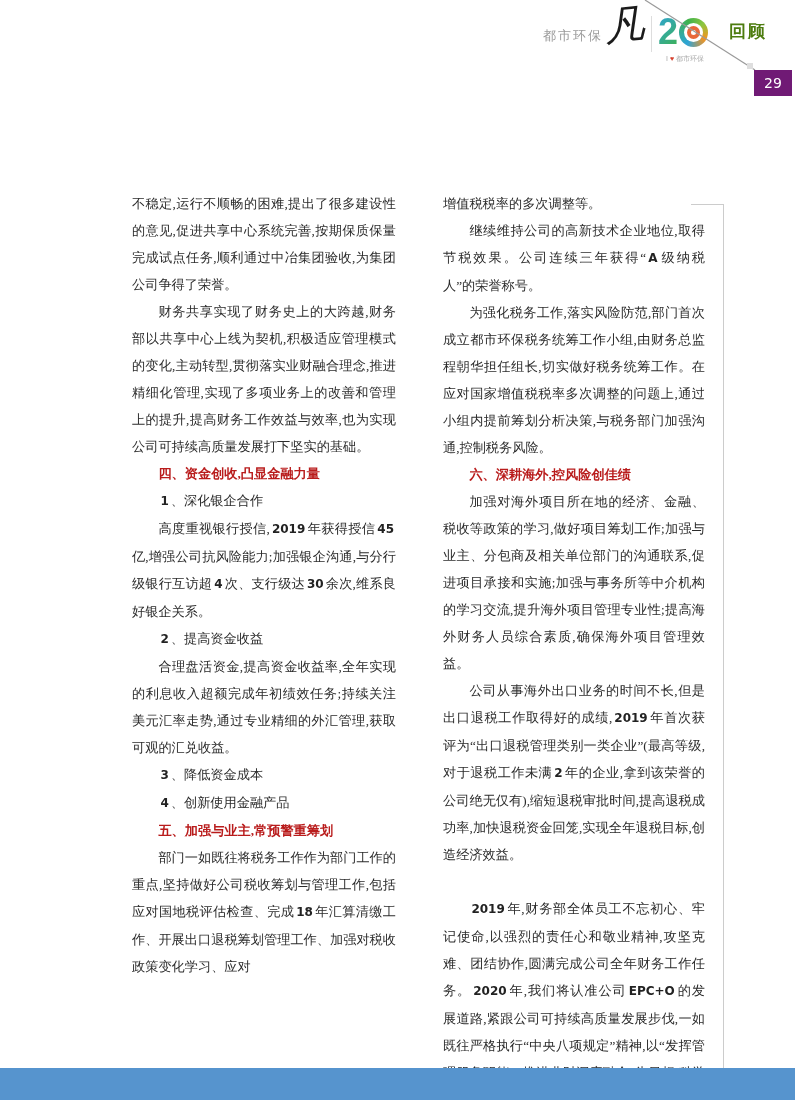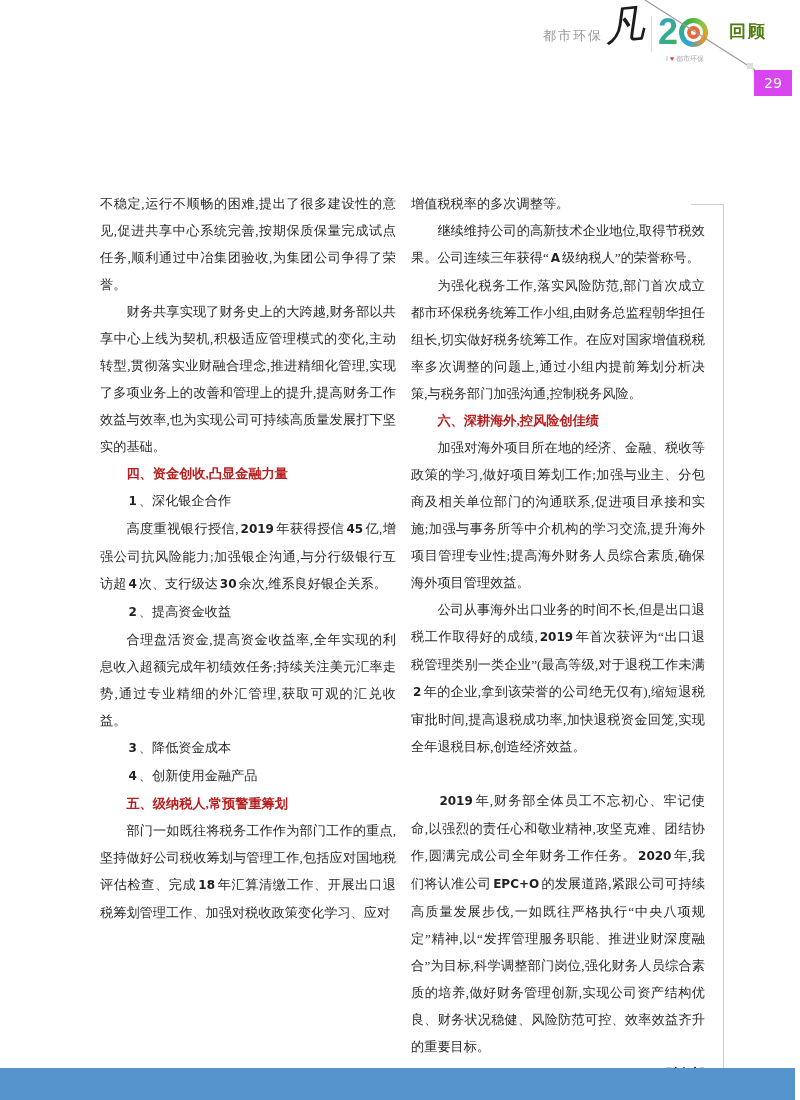--- a/index.html
+++ b/index.html
@@ -32,21 +32,21 @@
   .diag-svg{position:absolute;left:0;top:0;width:800px;height:110px;pointer-events:none;}
   .corner-square{position:absolute;left:747px;top:63px;width:6px;height:6px;background:#dedede;}
   .page-badge{position:absolute;left:754px;top:70px;width:38px;height:26px;
          display:flex;align-items:center;justify-content:center;
          font-family:"DejaVu Sans","Liberation Sans",sans-serif;font-size:14px;color:#fff;}
 
   
   .col{position:absolute;top:190px;font-size:13.2px;line-height:27px;text-align:justify;}
   .col-left{left:100px;width:296px;}
   .col-right{left:411px;width:294px;}
-  .block{text-indent:2em;}
+  .block{text-indent:2em;margin-left:32px;}
   .block.cont{text-indent:0;}
   .block.heading{font-family:Liberation Serif, serif;font-weight:bold;color:#b91c1c;}
   .block.spacer{height:27px;}
   .block.signature{text-indent:0;text-align:right;font-family:"Liberation Sans","DejaVu Sans",sans-serif;
                    font-weight:bold;color:#141414;}
   .lat{font-family:"DejaVu Sans","Liberation Sans",sans-serif;font-weight:bold;
        font-size:12px;padding:0 2px;color:#222;}
   .heart{color:#d6402e;}
 
   
@@ -73,33 +73,33 @@
         </span>
     </span>
   </div>
   <div class="logo-caption">I <span class="heart">♥</span> 都市环保</div>
 
   <svg class="diag-svg">
     <line x1="645" y1="0" x2="755" y2="70" stroke="#9a9a9a" stroke-width="1.2"></line>
   </svg>
   <span class="tab-label">回顾</span>
   <div class="corner-square"></div>
-  <div class="page-badge" style="background: #d946ef;">29</div>
+  <div class="page-badge" style="background: #701a75;">29</div>
 
   <div class="col col-left" id="col-left">
       <div class="block cont">不稳定,运行不顺畅的困难,提出了很多建设性的意见,促进共享中心系统完善,按期保质保量完成试点任务,顺利通过中冶集团验收,为集团公司争得了荣誉。</div>
       <div class="block body">财务共享实现了财务史上的大跨越,财务部以共享中心上线为契机,积极适应管理模式的变化,主动转型,贯彻落实业财融合理念,推进精细化管理,实现了多项业务上的改善和管理上的提升,提高财务工作效益与效率,也为实现公司可持续高质量发展打下坚实的基础。</div>
       <div class="block heading">四、资金创收,凸显金融力量</div>
       <div class="block body"><span class="lat">1</span>、深化银企合作</div>
       <div class="block body">高度重视银行授信,<span class="lat">2019</span>年获得授信<span class="lat">45</span>亿,增强公司抗风险能力;加强银企沟通,与分行级银行互访超<span class="lat">4</span>次、支行级达<span class="lat">30</span>余次,维系良好银企关系。</div>
       <div class="block body"><span class="lat">2</span>、提高资金收益</div>
       <div class="block body">合理盘活资金,提高资金收益率,全年实现的利息收入超额完成年初绩效任务;持续关注美元汇率走势,通过专业精细的外汇管理,获取可观的汇兑收益。</div>
       <div class="block body"><span class="lat">3</span>、降低资金成本</div>
       <div class="block body"><span class="lat">4</span>、创新使用金融产品</div>
-      <div class="block heading">五、级纳税人,常预警重筹划</div>
+      <div class="block heading">五、加强与业主,常预警重筹划</div>
       <div class="block body">部门一如既往将税务工作作为部门工作的重点,坚持做好公司税收筹划与管理工作,包括应对国地税评估检查、完成<span class="lat">18</span>年汇算清缴工作、开展出口退税筹划管理工作、加强对税收政策变化学习、应对</div>
     </div>
   <div class="col col-right" id="col-right">
       <div class="block cont">增值税税率的多次调整等。</div>
       <div class="block body">继续维持公司的高新技术企业地位,取得节税效果。公司连续三年获得“<span class="lat">A</span>级纳税人”的荣誉称号。</div>
       <div class="block body">为强化税务工作,落实风险防范,部门首次成立都市环保税务统筹工作小组,由财务总监程朝华担任组长,切实做好税务统筹工作。在应对国家增值税税率多次调整的问题上,通过小组内提前筹划分析决策,与税务部门加强沟通,控制税务风险。</div>
       <div class="block heading">六、深耕海外,控风险创佳绩</div>
       <div class="block body">加强对海外项目所在地的经济、金融、税收等政策的学习,做好项目筹划工作;加强与业主、分包商及相关单位部门的沟通联系,促进项目承接和实施;加强与事务所等中介机构的学习交流,提升海外项目管理专业性;提高海外财务人员综合素质,确保海外项目管理效益。</div>
       <div class="block body">公司从事海外出口业务的时间不长,但是出口退税工作取得好的成绩,<span class="lat">2019</span>年首次获评为“出口退税管理类别一类企业”(最高等级,对于退税工作未满<span class="lat">2</span>年的企业,拿到该荣誉的公司绝无仅有),缩短退税审批时间,提高退税成功率,加快退税资金回笼,实现全年退税目标,创造经济效益。</div>
       <div class="block spacer"></div>

